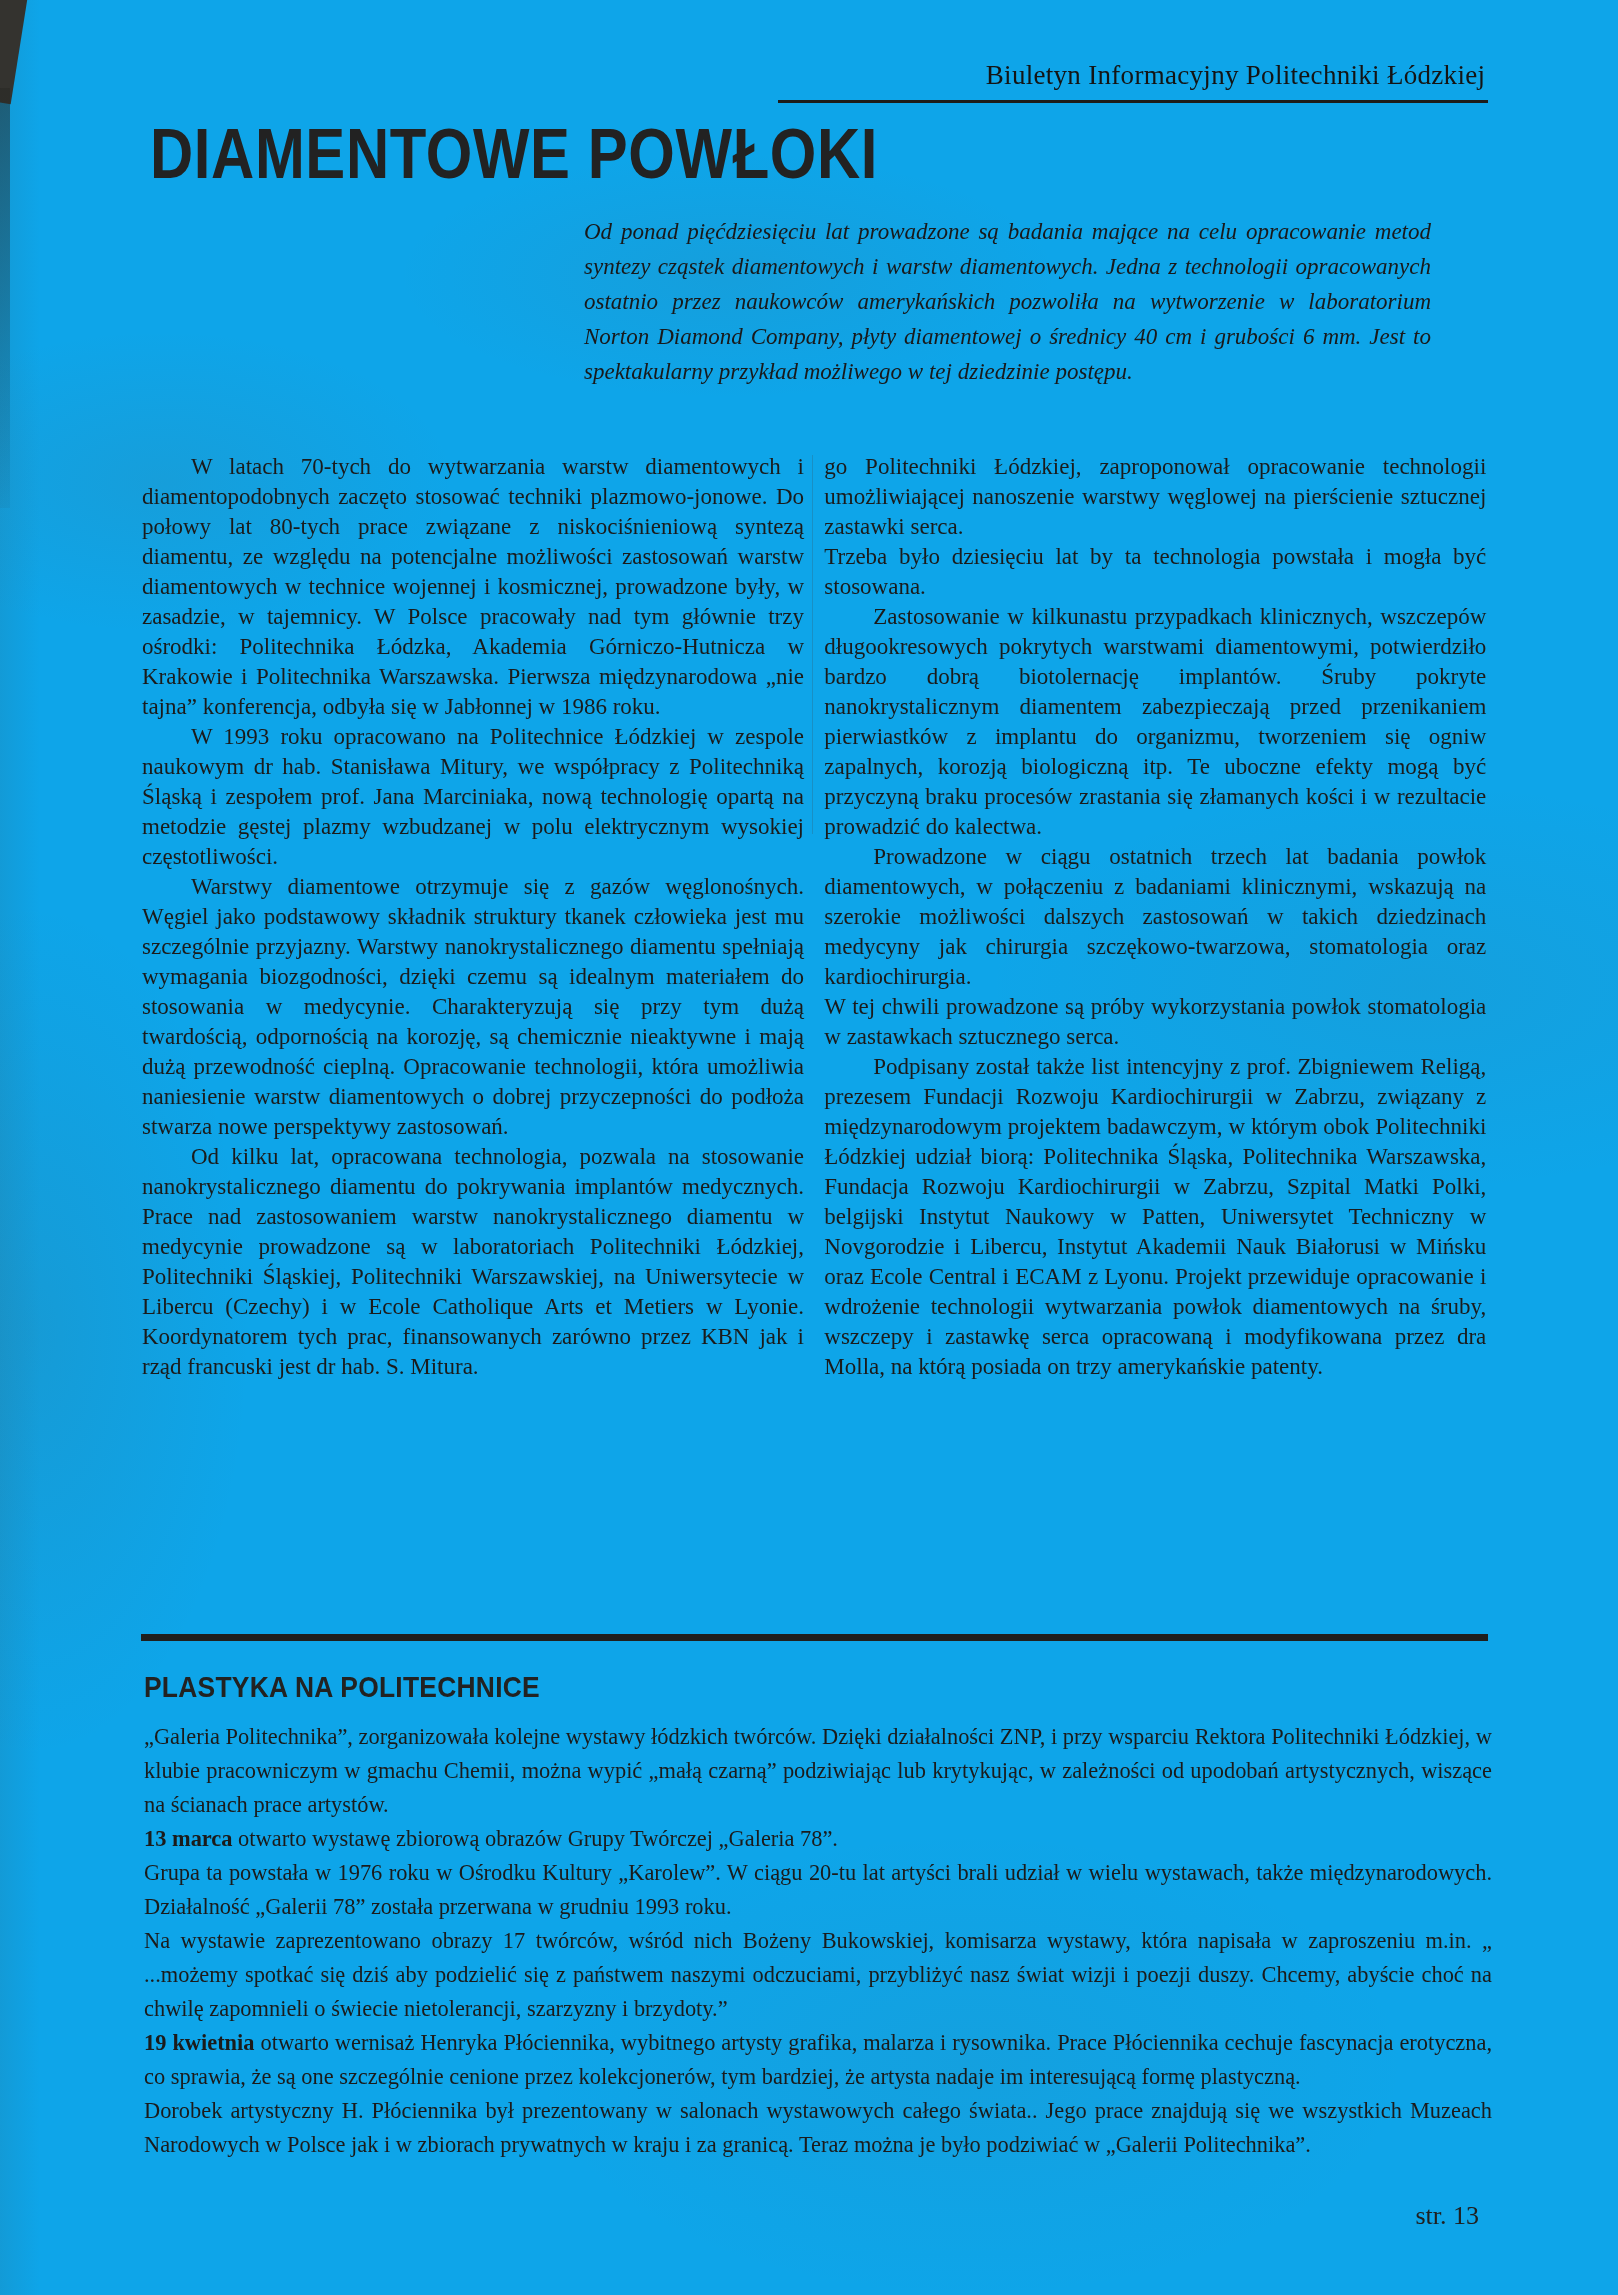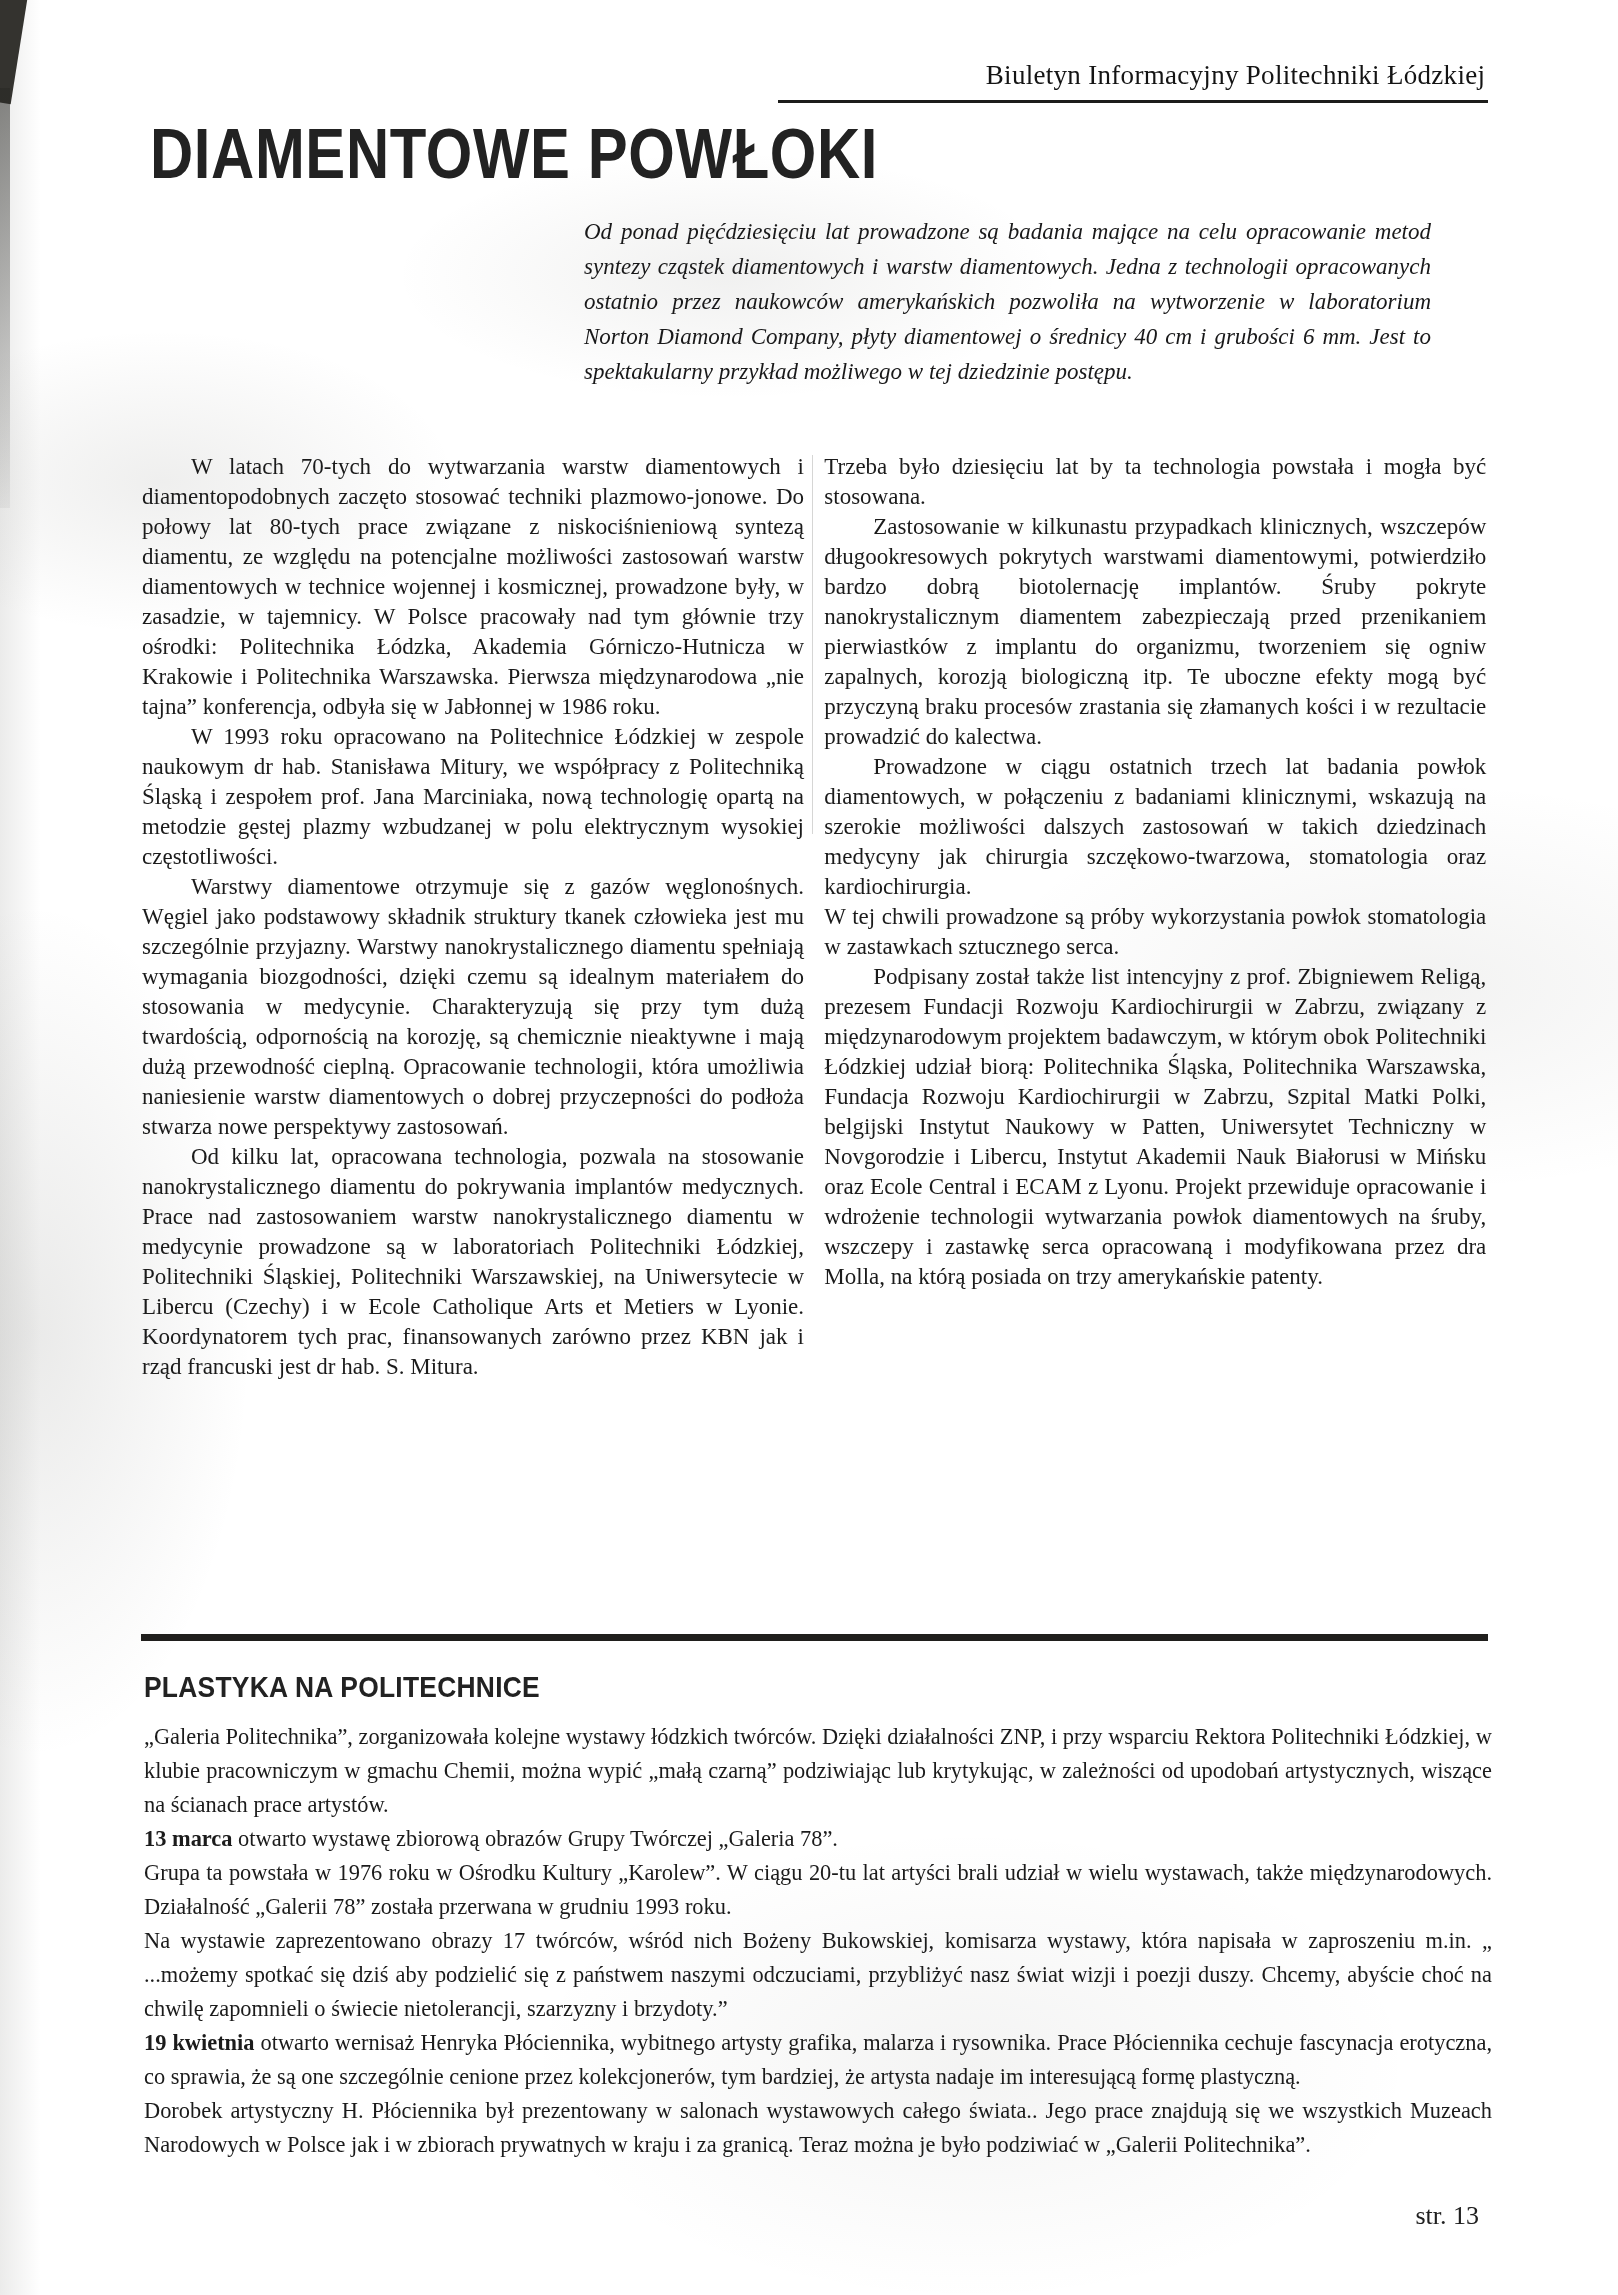--- a/index.html
+++ b/index.html
@@ -1,18 +1,18 @@
 <!DOCTYPE html>
 <html lang="pl" style="font-size:10.8px"><head>
 <meta charset="utf-8">
 <style>
   html,body{margin:0;padding:0;background:#9a9893;}
   .page{
     position:relative;width:1618px;height:2295px;margin:0 auto;
-    background:#ffffff;color:#1b1b1b;overflow:hidden;
+    background:#0ea5e9;color:#1b1b1b;overflow:hidden;
     font-family:"Liberation Serif",serif;
   }
   
   .page::before{
     content:"";position:absolute;inset:0;pointer-events:none;
     background:
       radial-gradient(420px 217px at 10% 21%, rgba(95,95,88,.10), transparent 70%),
       radial-gradient(610px 284px at 88% 43%, rgba(95,95,88,.08), transparent 72%),
       radial-gradient(312px 610px at 2% 58%, rgba(80,80,74,.12), transparent 70%),
       radial-gradient(610px 325px at 60% 90%, rgba(95,95,88,.07), transparent 72%),
@@ -86,20 +86,21 @@
   <p class="lead">Od ponad pięćdziesięciu lat prowadzone są badania mające na celu opracowanie metod syntezy cząstek diamentowych i warstw diamentowych. Jedna z technologii opracowanych ostatnio przez naukowców amerykańskich pozwoliła na wytworzenie w laboratorium Norton Diamond Company, płyty diamentowej o średnicy 40 cm i grubości 6 mm. Jest to spektakularny przykład możliwego w tej dziedzinie postępu.</p>
 
   <div class="columns">
     <div class="col">
       <p class="ind">W latach 70-tych do wytwarzania warstw diamentowych i diamentopodobnych zaczęto stosować techniki plazmowo-jonowe. Do połowy lat 80-tych prace związane z niskociśnieniową syntezą diamentu, ze względu na potencjalne możliwości zastosowań warstw diamentowych w technice wojennej i kosmicznej, prowadzone były, w zasadzie, w tajemnicy. W Polsce pracowały nad tym głównie trzy ośrodki: Politechnika Łódzka, Akademia Górniczo-Hutnicza w Krakowie i Politechnika Warszawska. Pierwsza międzynarodowa „nie tajna” konferencja, odbyła się w Jabłonnej w 1986 roku.</p>
       <p class="ind">W 1993 roku opracowano na Politechnice Łódzkiej w zespole naukowym dr hab. Stanisława Mitury, we współpracy z Politechniką Śląską i zespołem prof. Jana Marciniaka, nową technologię opartą na metodzie gęstej plazmy wzbudzanej w polu elektrycznym wysokiej częstotliwości.</p>
       <p class="ind">Warstwy diamentowe otrzymuje się z gazów węglonośnych. Węgiel jako podstawowy składnik struktury tkanek człowieka jest mu szczególnie przyjazny. Warstwy nanokrystalicznego diamentu spełniają wymagania biozgodności, dzięki czemu są idealnym materiałem do stosowania w medycynie. Charakteryzują się przy tym dużą twardością, odpornością na korozję, są chemicznie nieaktywne i mają dużą przewodność cieplną. Opracowanie technologii, która umożliwia naniesienie warstw diamentowych o dobrej przyczepności do podłoża stwarza nowe perspektywy zastosowań.</p>
       <p class="ind">Od kilku lat, opracowana technologia, pozwala na stosowanie nanokrystalicznego diamentu do pokrywania implantów medycznych. Prace nad zastosowaniem warstw nanokrystalicznego diamentu w medycynie prowadzone są w laboratoriach Politechniki Łódzkiej, Politechniki Śląskiej, Politechniki Warszawskiej, na Uniwersytecie w Libercu (Czechy) i w Ecole Catholique Arts et Metiers w Lyonie. Koordynatorem tych prac, finansowanych zarówno przez KBN jak i rząd francuski jest dr hab. S. Mitura.</p>
     </div>
     <div class="col">
+      <p>go Politechniki Łódzkiej, zaproponował opracowanie technologii umożliwiającej nanoszenie warstwy węglowej na pierścienie sztucznej zastawki serca.</p>
       <p>Trzeba było dziesięciu lat by ta technologia powstała i mogła być stosowana.</p>
       <p class="ind">Zastosowanie w kilkunastu przypadkach klinicznych, wszczepów długookresowych pokrytych warstwami diamentowymi, potwierdziło bardzo dobrą biotolernację implantów. Śruby pokryte nanokrystalicznym diamentem zabezpieczają przed przenikaniem pierwiastków z implantu do organizmu, tworzeniem się ogniw zapalnych, korozją biologiczną itp. Te uboczne efekty mogą być przyczyną braku procesów zrastania się złamanych kości i w rezultacie prowadzić do kalectwa.</p>
       <p class="ind">Prowadzone w ciągu ostatnich trzech lat badania powłok diamentowych, w połączeniu z badaniami klinicznymi, wskazują na szerokie możliwości dalszych zastosowań w takich dziedzinach medycyny jak chirurgia szczękowo-twarzowa, stomatologia oraz kardiochirurgia.</p>
       <p>W tej chwili prowadzone są próby wykorzystania powłok stomatologia w zastawkach sztucznego serca.</p>
       <p class="ind">Podpisany został także list intencyjny z prof. Zbigniewem Religą, prezesem Fundacji Rozwoju Kardiochirurgii w Zabrzu, związany z międzynarodowym projektem badawczym, w którym obok Politechniki Łódzkiej udział biorą: Politechnika Śląska, Politechnika Warszawska, Fundacja Rozwoju Kardiochirurgii w Zabrzu, Szpital Matki Polki, belgijski Instytut Naukowy w Patten, Uniwersytet Techniczny w Novgorodzie i Libercu, Instytut Akademii Nauk Białorusi w Mińsku oraz Ecole Central i ECAM z Lyonu. Projekt przewiduje opracowanie i wdrożenie technologii wytwarzania powłok diamentowych na śruby, wszczepy i zastawkę serca opracowaną i modyfikowana przez dra Molla, na którą posiada on trzy amerykańskie patenty.</p>
     </div>
   </div>
   <div class="col-rule"></div>
 
   <div class="divider"></div>

